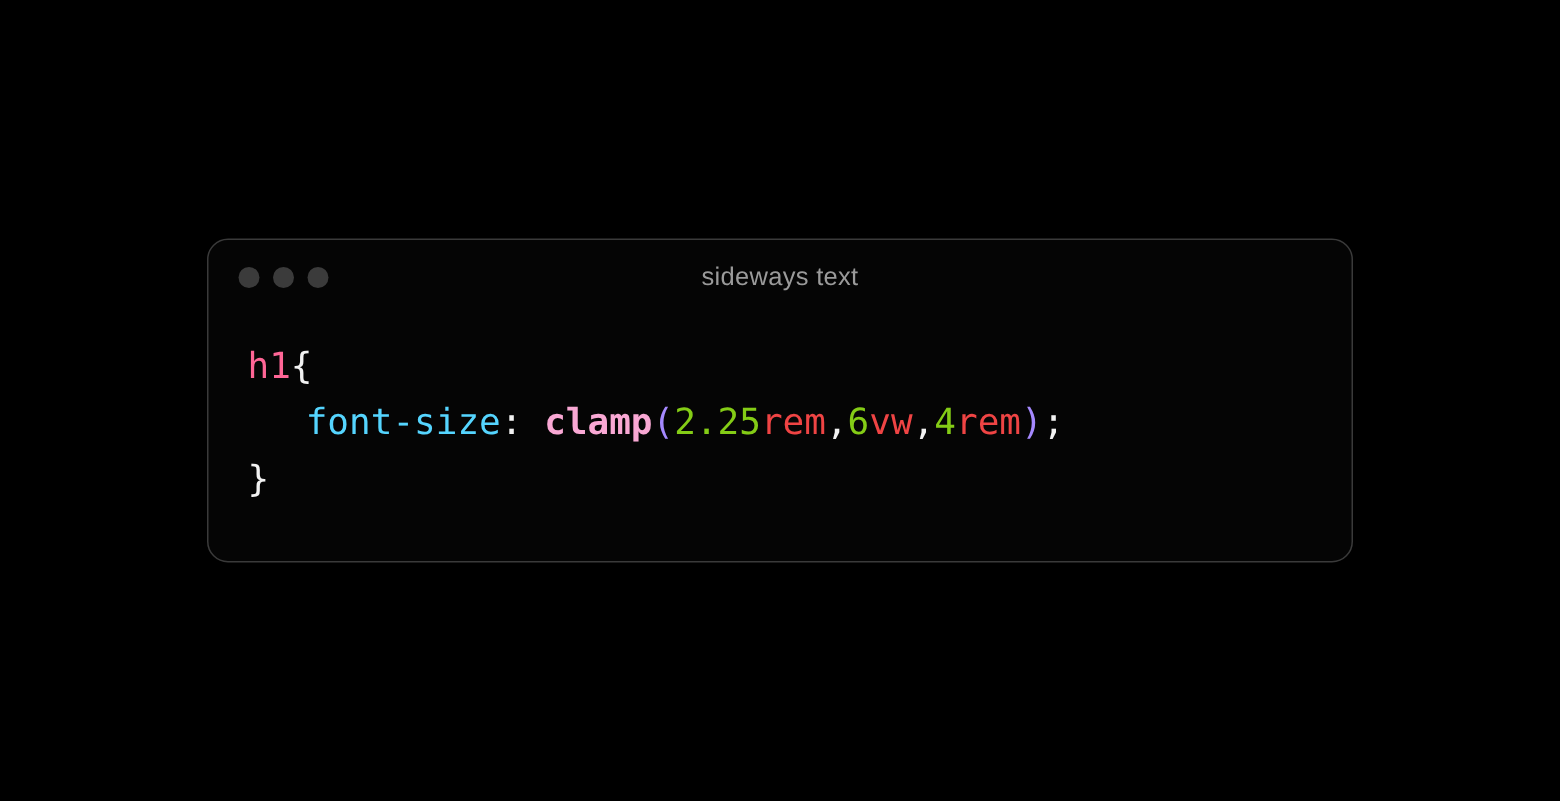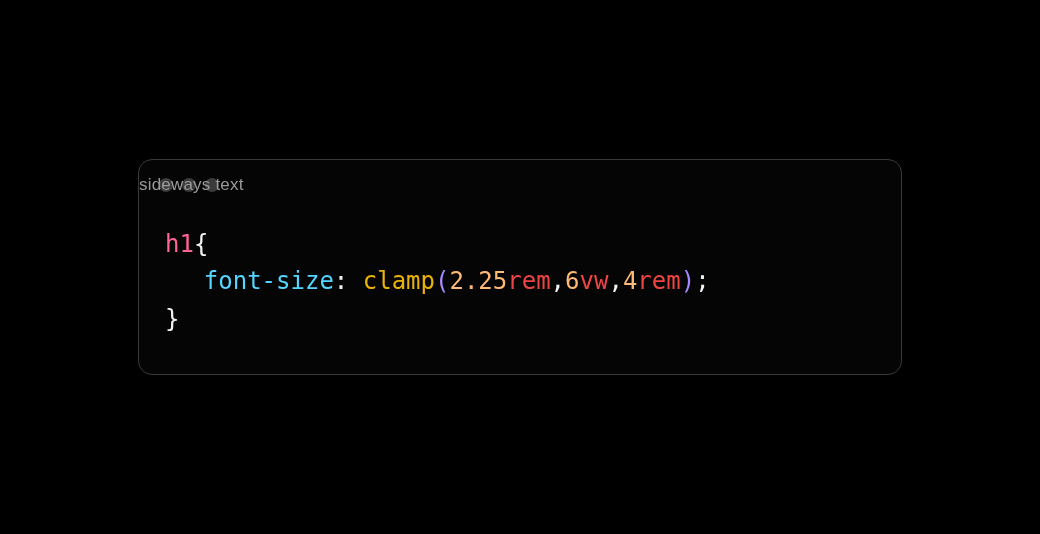--- a/index.html
+++ b/index.html
@@ -32,41 +32,41 @@
     .traffic-light {
       width: 14px;
       height: 14px;
       border-radius: 50%;
       background: #3b3b3b;
     }
     .title {
       position: absolute;
       left: 0;
       right: 0;
-      text-align: left;
+      text-align: center;
       color: #9a9a9a;
       font-size: 17px;
       font-weight: 500;
       letter-spacing: 0.2px;
       font-family: -apple-system, BlinkMacSystemFont, "Segoe UI", sans-serif;
       pointer-events: none;
     }
     .code {
       padding: 20px 26px 36px 26px;
       font-size: 24px;
       line-height: 1.55;
       font-weight: 500;
     }
     .tok-selector { color: #ff6696; }
     .tok-brace    { color: #f2f2f2; }
     .tok-property { color: #55d5ff; margin-left: 10px; }
     .tok-colon    { color: #f2f2f2; }
-    .tok-func     { color: #eab308; }
+    .tok-func     { color: #f9a8d4; font-weight: bold; }
     .tok-paren    { color: #a589ff; }
-    .tok-number   { color: #fdba74; }
+    .tok-number   { color: #84cc16; }
     .tok-unit     { color: #ef4444; }
     .tok-punct    { color: #f2f2f2; }
     .indent { display: inline-block; width: 1.2em; }
   </style>
 </head>
 <body>
 
 <div class="window">
   <div class="titlebar">
     <div class="traffic-lights">

